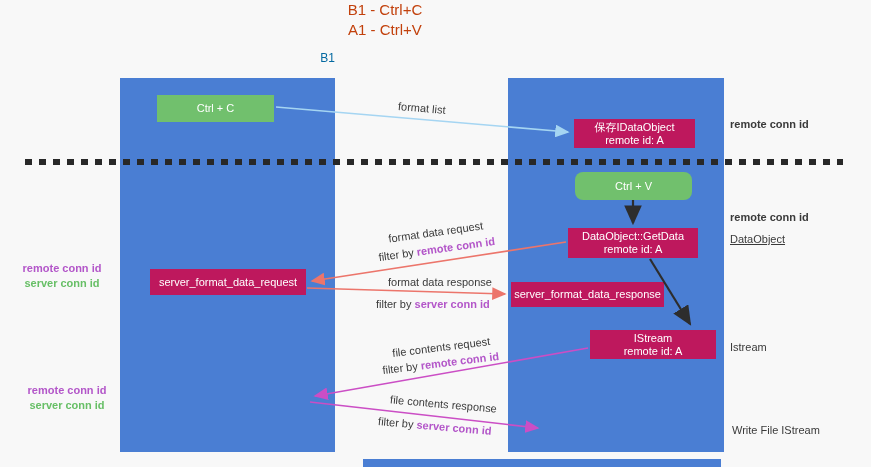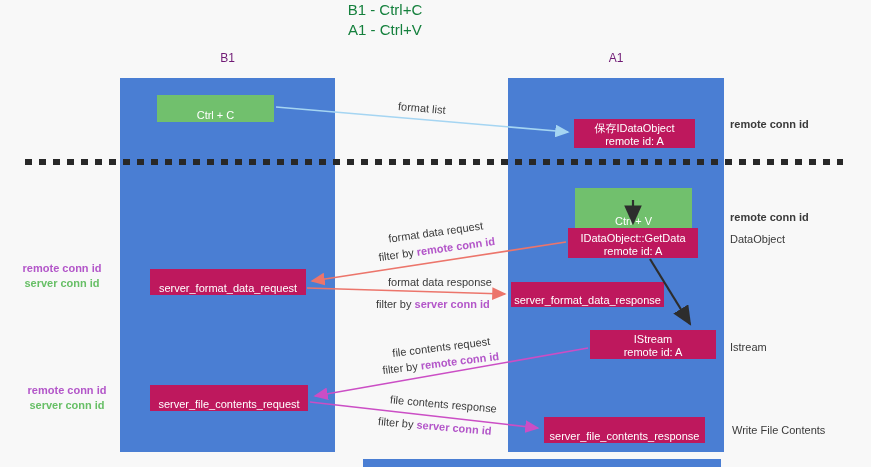--- a/index.html
+++ b/index.html
@@ -3,27 +3,27 @@
 <meta charset="utf-8">
 <style>
   html,body { margin:0; padding:0; }
   .canvas {
     position:relative; width:871px; height:467px;
     background:#f8f8f8; overflow:hidden;
     font-family:"Liberation Sans", sans-serif; color:#3a3a3a;
   }
   .title {
     position:absolute; left:0; top:6; width:770px;
-    text-align:center; font-size:15px; line-height:20px; color:#15803d;
+    text-align:center; font-size:15px; line-height:20px; color:#c2410c;
   }
   .lane { position:absolute; background:#4a7ed3; }
-  .lane-header { position:absolute; text-align:center; font-size:12px; line-height:14px; color:#701a75; }
+  .lane-header { position:absolute; text-align:right; font-size:12px; line-height:14px; color:#0369a1; }
   .box {
     position:absolute; display:flex; flex-direction:column;
-    align-items:center; justify-content:flex-end;
+    align-items:center; justify-content:center;
     color:#ffffff; font-size:11px; line-height:13px; text-align:center; white-space:nowrap;
   }
   .green  { background:#71c06d; }
   .orange { background:#be185d; }
   .flow-label { position:absolute; font-size:11px; color:#3a3a3a; white-space:nowrap; }
   .bold-purple { color:#b356c9; font-weight:bold; }
   .bold-green  { color:#67bf66; font-weight:bold; }
   .side-label  { position:absolute; font-size:11px; color:#3a3a3a; white-space:nowrap; }
   .side-block  { position:absolute; text-align:center; font-size:11px; line-height:15px; white-space:nowrap; }
   .dashed-line {
@@ -40,67 +40,60 @@
 
   <div class="title">
     <div>B1 - Ctrl+C</div>
     <div>A1 - Ctrl+V</div>
   </div>
 
   <div class="lane-header" style="left:120px; top:51px; width:215px;">
     <div>B1</div>
   </div>
   <div class="lane-header" style="left:508px; top:51px; width:216px;">
-    <div>A1</div>
   </div>
 
   <div class="lane" style="left:120px; top:78px; width:215px; height:374px;"></div>
   <div class="lane" style="left:508px; top:78px; width:216px; height:374px;"></div>
   <div class="bottom-bar"></div>
 
   <div class="dashed-line"></div>
 
   <div class="box green" style="left:157px; top:95px; width:117px; height:27px;">
     <div>Ctrl + C</div>
   </div>
 
   <div class="box orange" style="left:574px; top:119px; width:121px; height:29px;">
     <div>保存IDataObject</div>
     <div>remote id: A</div>
   </div>
 
-  <div class="box green" style="left:575px; top:188px; width:117px; height:40px;">
+  <div class="box green" style="left:575px; top:172px; width:117px; height:28px;border-radius:8px;">
     <div>Ctrl + V</div>
   </div>
 
   <div class="box orange" style="left:568px; top:228px; width:130px; height:30px;">
-    <div>IDataObject::GetData</div>
+    <div>DataObject::GetData</div>
     <div>remote id: A</div>
   </div>
 
   <div class="box orange" style="left:511px; top:282px; width:153px; height:25px;">
     <div>server_format_data_response</div>
   </div>
 
   <div class="box orange" style="left:150px; top:269px; width:156px; height:26px;">
     <div>server_format_data_request</div>
   </div>
 
   <div class="box orange" style="left:590px; top:330px; width:126px; height:29px;">
     <div>IStream</div>
     <div>remote id: A</div>
   </div>
 
-  <div class="box orange" style="left:150px; top:385px; width:158px; height:26px;">
-    <div>server_file_contents_request</div>
-  </div>
 
-  <div class="box orange" style="left:544px; top:417px; width:161px; height:26px;">
-    <div>server_file_contents_response</div>
-  </div>
 
   <div class="flow-label" style="left:398px; top:102px; transform:rotate(5deg);">format list</div>
 
   <div class="flow-label" style="left:388px; top:226px; transform:rotate(-8deg);">format data request</div>
   <div class="flow-label" style="left:378px; top:243px; transform:rotate(-8deg);">
     <span>filter by</span>
     <span class="bold-purple">remote conn id</span>
   </div>
 
   <div class="flow-label" style="left:388px; top:276px;">format data response</div>
@@ -116,23 +109,23 @@
   </div>
 
   <div class="flow-label" style="left:390px; top:398px; transform:rotate(5deg);">file contents response</div>
   <div class="flow-label" style="left:378px; top:420px; transform:rotate(5deg);">
     <span>filter by</span>
     <span class="bold-purple">server conn id</span>
   </div>
 
   <div class="side-label bold-purple" style="left:730px; top:118px;">remote conn id</div>
   <div class="side-label bold-purple" style="left:730px; top:211px;">remote conn id</div>
-  <div class="side-label" style="left:730px; top:233px;">DataObject</div>
+  <div class="side-label" style="left:730px; top:233px;text-decoration:underline;">DataObject</div>
   <div class="side-label" style="left:730px; top:341px;">Istream</div>
-  <div class="side-label" style="left:732px; top:424px;">Write File Contents</div>
+  <div class="side-label" style="left:732px; top:424px;">Write File IStream</div>
 
   <div class="side-block" style="left:12px; top:261px; width:100px;">
     <div class="bold-purple">remote conn id</div>
     <div class="bold-green">server conn id</div>
   </div>
   <div class="side-block" style="left:12px; top:383px; width:110px;">
     <div class="bold-purple">remote conn id</div>
     <div class="bold-green">server conn id</div>
   </div>
 

